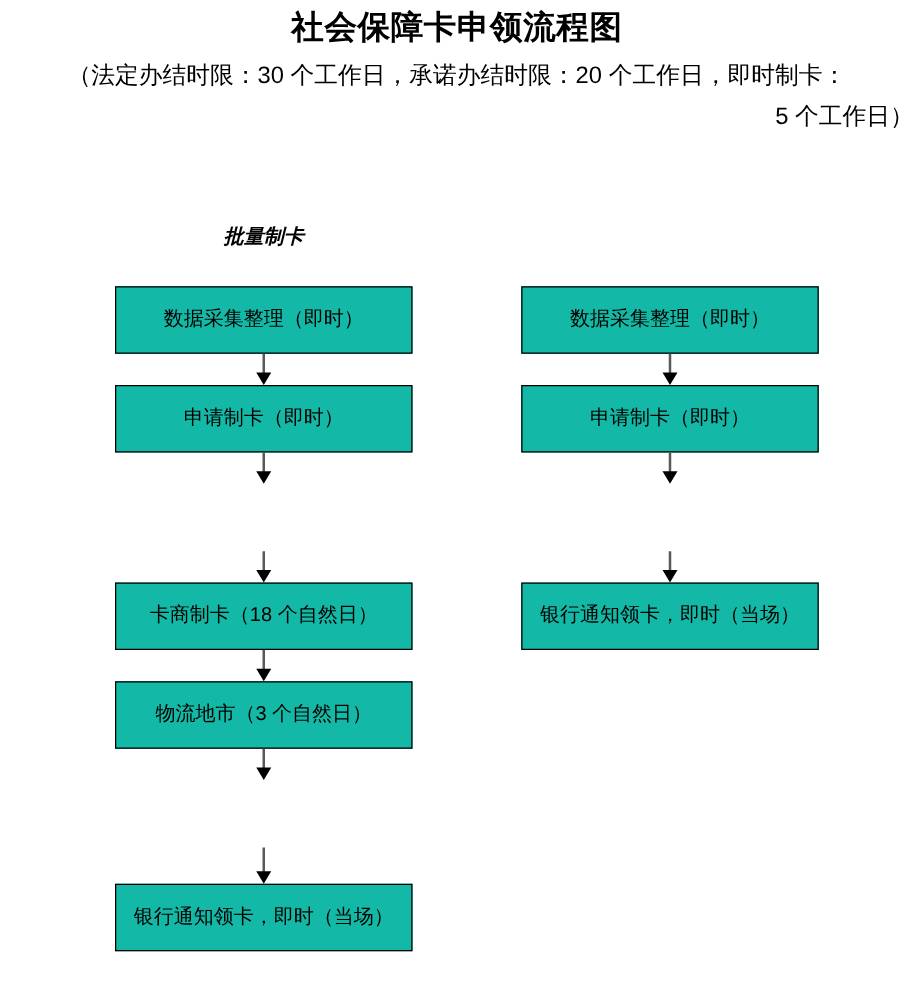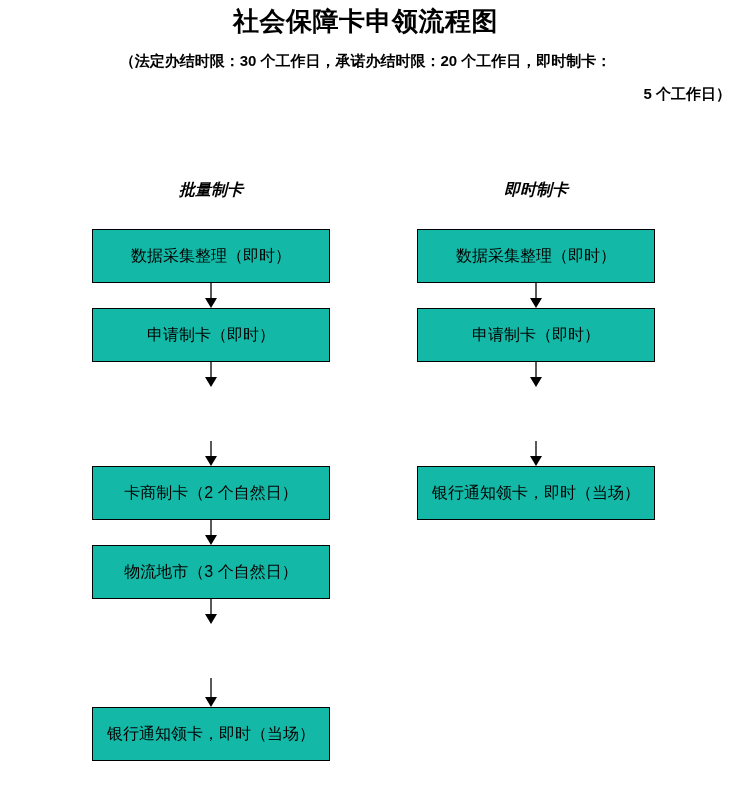--- a/index.html
+++ b/index.html
@@ -32,22 +32,22 @@
     font-weight: bold;
     letter-spacing: 0.5px;
     line-height: 34px;
     white-space: nowrap;
   }
   .subtitle {
     position: absolute;
     left: 0;
     width: 731px;
     text-align: center;
-    font-size: 15px;
-    font-weight: bold;
+    font-size: 19px;
+    font-weight: normal;
     line-height: 30px;
     white-space: nowrap;
   }
   .subtitle.line1 { top: 46px; }
   .subtitle.line2 { top: 79px; text-align: right; }
 
   
   .col-header {
     position: absolute;
     font-size: 16px;
@@ -111,40 +111,39 @@
 <div id="page">
 
   <div class="title">社会保障卡申领流程图</div>
 
   <div class="subtitle line1">（法定办结时限：30 个工作日，承诺办结时限：20 个工作日，即时制卡：</div>
 
   <div class="subtitle line2">5 个工作日）</div>
 
   <div class="col-header left">批量制卡</div>
 
-  <div class="col-header right">即时制卡</div>
 
   <div class="flow-box col-left" style="top:229px">数据采集整理（即时）</div>
   <div class="arrow col-left" style="top:283px">
     <div class="shaft"></div>
     <div class="head"></div>
   </div>
 
   <div class="flow-box col-left" style="top:308px">申请制卡（即时）</div>
   <div class="arrow col-left" style="top:362px">
     <div class="shaft"></div>
     <div class="head"></div>
   </div>
 
   <div class="arrow col-left" style="top:441px">
     <div class="shaft"></div>
     <div class="head"></div>
   </div>
 
-  <div class="flow-box col-left" style="top:466px">卡商制卡（2 个自然日）</div>
+  <div class="flow-box col-left" style="top:466px">卡商制卡（18 个自然日）</div>
   <div class="arrow col-left" style="top:520px">
     <div class="shaft"></div>
     <div class="head"></div>
   </div>
 
   <div class="flow-box col-left" style="top:545px">物流地市（3 个自然日）</div>
   <div class="arrow col-left" style="top:599px">
     <div class="shaft"></div>
     <div class="head"></div>
   </div>

